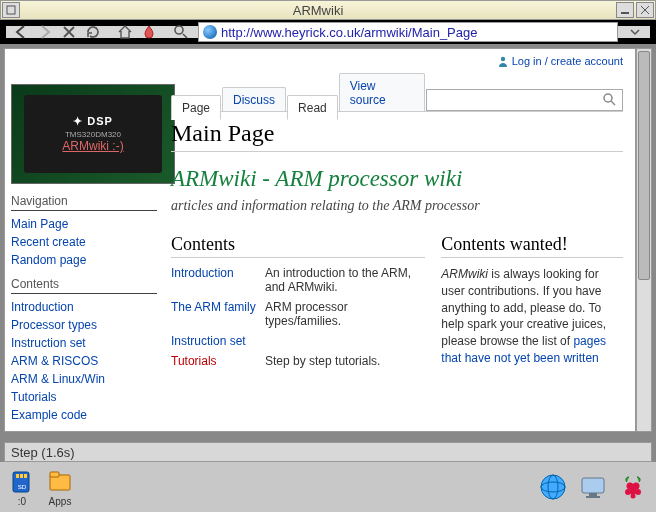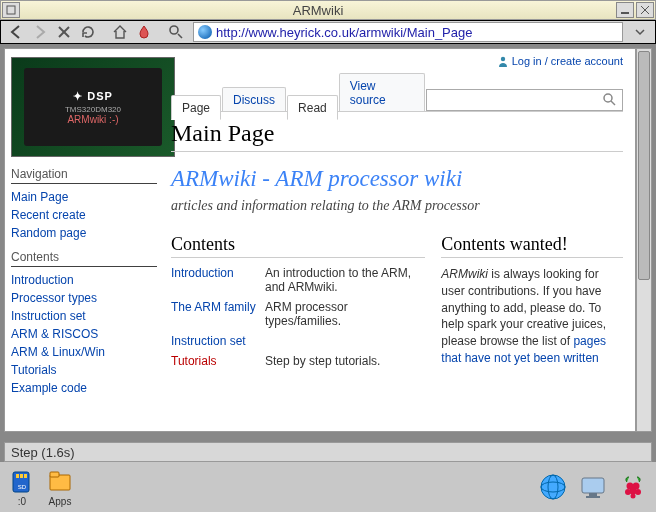--- a/index.html
+++ b/index.html
@@ -4,53 +4,53 @@
 <style>
 * { box-sizing: border-box; margin: 0; padding: 0; }
 body { width: 656px; height: 512px; font-family: Arial, sans-serif; font-size: 12px; background: #888; overflow: hidden; position: relative; }
 
 
 .titlebar { height: 20px; background: linear-gradient(#f8f4d8, #e8e4c0); border: 1px solid #999; display: flex; align-items: center; }
 .titlebar .title { flex: 1; text-align: center; font-size: 13px; color: #444; }
 .titlebar .wbtn { width: 18px; height: 16px; border: 1px solid #888; background: #ddd; margin: 0 1px; display: flex; align-items: center; justify-content: center; }
 
 
-.toolbar { height: 24px; background: #d8d8d8; border: 1px solid #000000; display: flex; align-items: center; padding: 4px 4px; gap: 2px; }
+.toolbar { height: 24px; background: #d8d8d8; border: 6px solid #000000; display: flex; align-items: center; padding: 4px 4px; gap: 2px; }
 .tbtn { width: 22px; height: 22px; display: flex; align-items: center; justify-content: center; color: #555; cursor: pointer; border-radius: 2px; }
 .urlbar { flex: 1; height: 20px; background: #fff; border: 1px solid #999; display: flex; align-items: center; margin: 0 4px; padding: 0 4px; }
 .urlbar .globe { width: 14px; height: 14px; border-radius: 50%; background: radial-gradient(circle at 35% 35%, #8cf, #05a); margin-right: 4px; }
 .urlbar input { flex: 1; border: none; outline: none; font-size: 13px; color: #22a; background: transparent; }
 
 
 .viewport { position: absolute; top: 48px; left: 4px; right: 20px; bottom: 80px; background: #fff; border: 1px solid #999; overflow: hidden; display: flex; }
 
 
 .sidebar { width: 158px; padding: 8px 6px; font-size: 12px; }
-.logo { width: 164px; height: 100px; background: linear-gradient(135deg, #0a3a1a, #1a5a2a); border: 1px solid #666; position: relative; margin-bottom: 10px; }
+.logo { width: 164px; height: 100px; background: linear-gradient(135deg, #0a3a1a, #1a5a2a); border: 1px solid #666; position: relative; margin-bottom: 10px; margin-top: 27px; }
 .chip { position: absolute; top: 10px; left: 12px; right: 12px; bottom: 10px; background: #1a1a1a; border-radius: 3px; display: flex; flex-direction: column; align-items: center; justify-content: center; color: #ccc; font-size: 9px; }
 .chip .dsp { color: #fff; font-size: 11px; font-weight: bold; letter-spacing: 1px; }
 .chip .model { color: #aaa; font-size: 8px; margin-top: 2px; }
-.chip .arm { color: #d66; font-size: 10px; }
+.chip .arm { color: #d66; font-size: 12px; text-decoration: underline; }
 .navhead { color: #555; font-size: 12px; margin: 8px 0 4px 0; border-bottom: 1px solid #404040; padding-bottom: 2px; }
 .navlink { display: block; color: #0645ad; font-size: 12px; padding: 2px 0; cursor: pointer; }
 
 
 .article { flex: 1; padding: 6px 12px 0 8px; position: relative; }
 .toplinks { text-align: right; font-size: 11px; color: #0645ad; margin-bottom: 6px; }
 .toplinks .usericon { display: inline-block; width: 12px; height: 12px; vertical-align: -2px; }
 .tabs { display: flex; gap: 1px; align-items: flex-end; }
 .tab { padding: 5px 10px 4px; font-size: 12px; color: #0645ad; border: 1px solid #ccc; border-bottom: none; background: #f8f9fa; cursor: pointer; border-radius: 2px 2px 0 0; }
 .tab.active { color: #333; background: #fff; border-bottom: 1px solid #fff; position: relative; top: 9px; }
 .searchbox { margin-left: auto; width: 200px; height: 22px; border: 1px solid #aaa; background: #fff; display: flex; align-items: center; padding: 0 6px; }
 .searchbox input { flex: 1; border: none; outline: none; font-size: 12px; }
 .searchbox .mag { color: #888; cursor: pointer; }
 
 .pagebody { border-top: 1px solid #ccc; padding-top: 8px; }
 .pagetitle { font-family: Georgia, serif; font-size: 24px; font-weight: normal; border-bottom: 1px solid #ccc; padding-bottom: 4px; margin-bottom: 14px; }
-.bighead { font-family: Georgia, serif; font-style: italic; font-size: 23px; text-align: justify; margin-bottom: 6px; color: #3b82f6; }
+.bighead { font-family: Georgia, serif; font-style: italic; font-size: 23px; text-align: justify; margin-bottom: 6px; color: #15803d; }
 .subhead { font-family: Georgia, serif; font-style: italic; font-size: 14px; text-align: justify; color: #444; margin-bottom: 20px; }
 
 .cols { display: flex; gap: 16px; }
 .col1 { flex: 1.4; }
 .col2 { flex: 1; }
 .sechead { font-family: Georgia, serif; font-size: 18px; font-weight: normal; border-bottom: 1px solid #ccc; padding-bottom: 2px; margin-bottom: 8px; }
 .toc { font-size: 12px; }
 .tocrow { display: flex; margin-bottom: 6px; }
 .tocrow .tk { width: 94px; color: #0645ad; cursor: pointer; }
 .tocrow .td { flex: 1; color: #333; }

